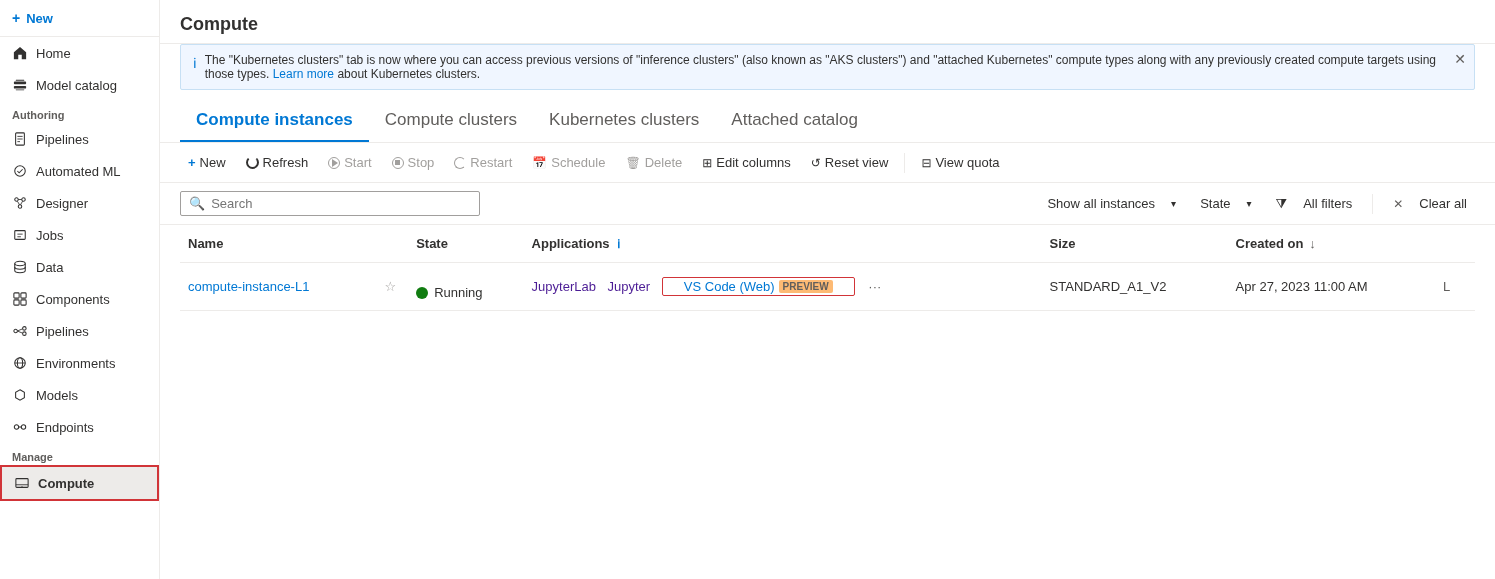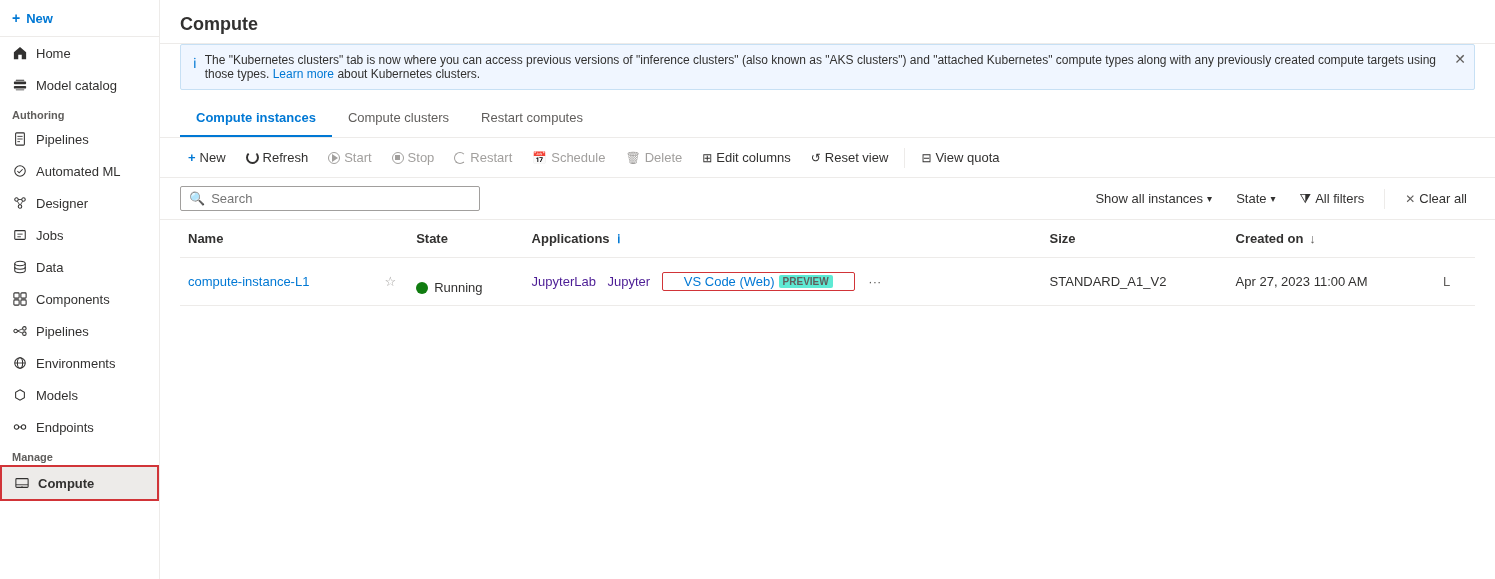--- a/index.html
+++ b/index.html
@@ -76,21 +76,21 @@
     }
 
     
     .tabs {
       display: flex;
       padding: 0 20px;
       border-bottom: 1px solid #edebe9;
     }
     .tab {
       padding: 10px 16px;
-      font-size: 13px;
+      font-size: 17px;
       cursor: pointer;
       color: #605e5c;
       border-bottom: 2px solid transparent;
       white-space: nowrap;
     }
     .tab.active {
       color: #0078d4;
       border-bottom: 2px solid #0078d4;
       font-weight: 600;
     }
@@ -128,21 +128,21 @@
       display: flex; align-items: center; gap: 6px;
       border: 1px solid #a19f9d; border-radius: 2px;
       padding: 4px 8px; width: 300px; background: #fff;
     }
     .search-box input {
       border: none; outline: none; font-size: 13px; color: #323130; width: 100%;
       background: transparent;
     }
     .filter-spacer { flex: 1; }
     .filter-btn {
-      display: flex; align-items: center; gap: 4px;
+      display: flex; align-items: center; gap: 16px;
       padding: 4px 8px; font-size: 13px; color: #323130;
       background: transparent; border: none; cursor: pointer;
       border-radius: 2px;
     }
     .filter-sep { width: 1px; height: 20px; background: #edebe9; margin: 0 4px; }
 
     
     .table-container { flex: 1; overflow: auto; padding: 0 20px; }
     .data-table { width: 100%; border-collapse: collapse; }
     .data-table th {
@@ -162,21 +162,21 @@
     .state-running { display: flex; align-items: center; gap: 6px; color: #323130; margin-top: 12px; }
     .state-dot { width: 12px; height: 12px; border-radius: 50%; background: #107c10; display: inline-block; flex-shrink: 0; }
     .app-link { color: #4c1d95; text-decoration: none; cursor: pointer; margin-right: 8px; }
     .vs-code-box {
       display: inline-flex; align-items: center; gap: 4px;
       border: 1.5px solid #d13438;
       padding: 1px 6px; border-radius: 2px; cursor: pointer;
     }
     .vs-code-link { color: #0078d4; text-decoration: none; font-size: 13px; }
     .preview-badge {
-      font-size: 10px; background: #5eead4; color: #605e5c;
+      font-size: 10px; background: #fdba74; color: #605e5c;
       padding: 1px 4px; border-radius: 2px; font-weight: 600;
     }
     .more-btn { color: #605e5c; cursor: pointer; padding: 0 4px; }
 
   </style>
 </head>
 <body>
 
 <nav class="sidebar">
   <div class="sidebar-new">
@@ -341,21 +341,24 @@
   </div>
 
   <div class="tabs">
     <div class="tab active">
       <span>Compute instances</span>
     </div>
     <div class="tab">
       <span>Compute clusters</span>
     </div>
     <div class="tab">
-      <span>Restart computes</span>
+      <span>Kubernetes clusters</span>
+    </div>
+    <div class="tab">
+      <span>Attached catalog</span>
     </div>
   </div>
 
   <div class="toolbar">
     <button class="toolbar-btn">
       <span style="color:#0078d4; font-weight:700;">+</span>
       <span>New</span>
     </button>
     <button class="toolbar-btn">
       <span style="display:inline-block; width:13px; height:13px; border:2px solid #323130; border-radius:50%; border-top-color:transparent;"></span>

